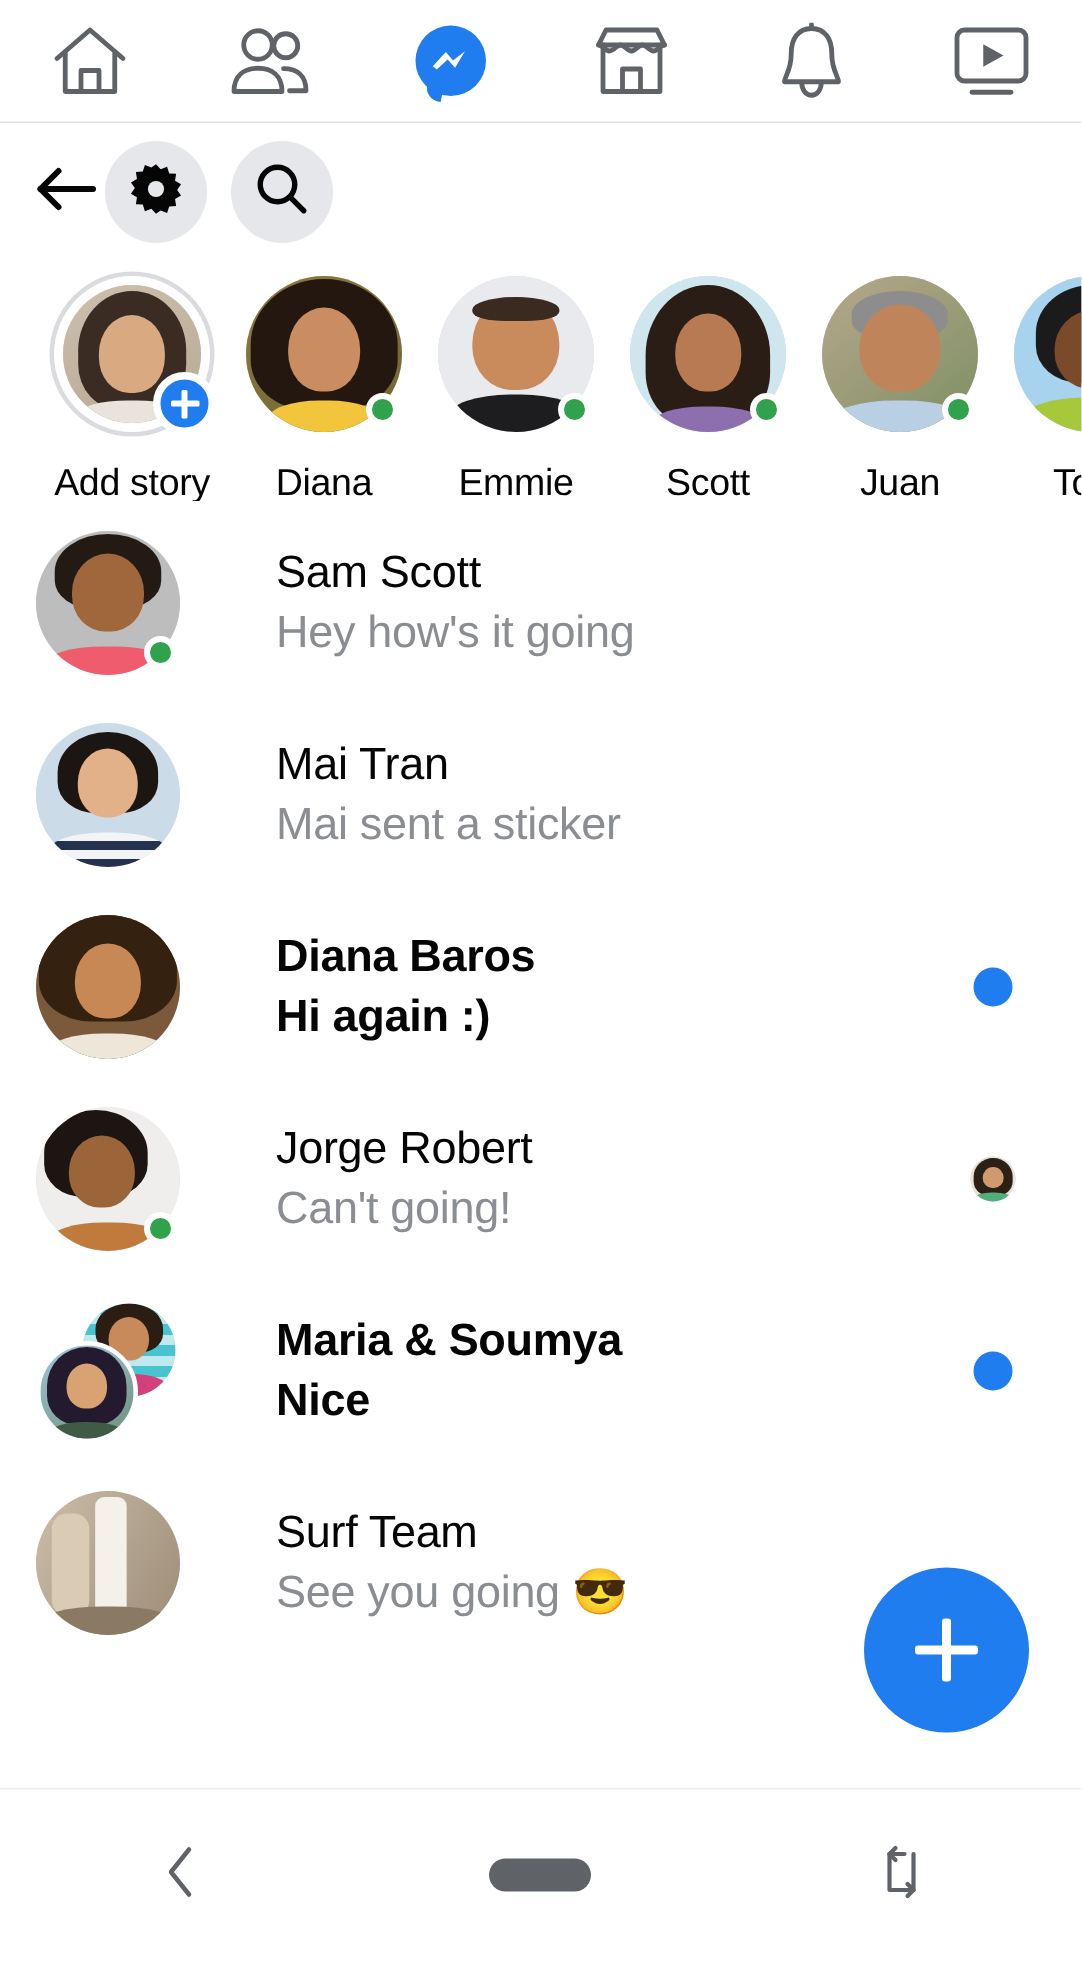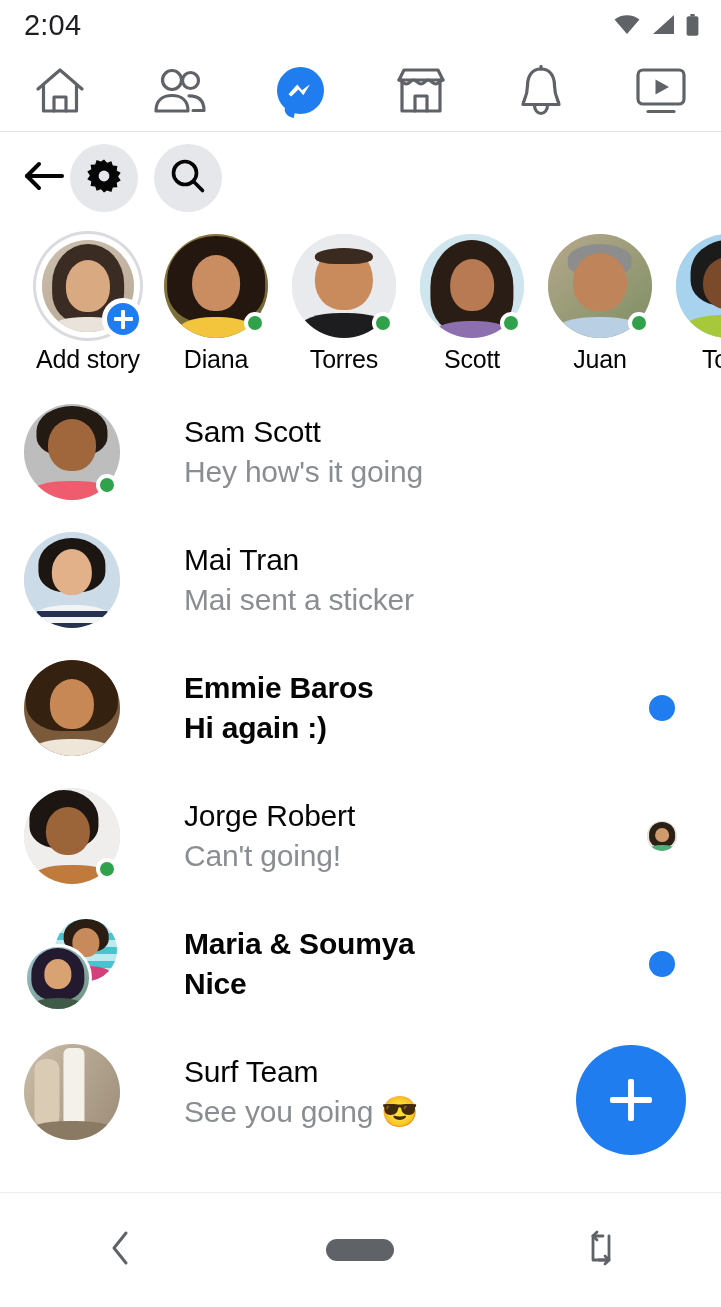--- a/index.html
+++ b/index.html
@@ -64,21 +64,21 @@
   .story-av-wrap { position: relative; width: 104px; height: 104px; }
   .story-av {
     width: 104px; height: 104px; border-radius: 50%;
     overflow: hidden; position: relative; background: #ddd;
   }
   .story.has-ring .story-av {
     width: 92px; height: 92px; margin: 6px;
     box-shadow: 0 0 0 6px #fff, 0 0 0 9px #d9dbdf;
   }
   .story-name {
-    margin-top: 7px; font-size: 25px; color: #050505;
+    margin-top: 20px; font-size: 25px; color: #050505;
     white-space: nowrap; letter-spacing: -.2px;
   }
   .online-dot {
     position: absolute; right: 2px; bottom: 4px;
     width: 22px; height: 22px; border-radius: 50%;
     background: #31a24c; border: 4px solid #fff;
   }
   .plus-badge {
     position: absolute; right: -4px; bottom: -2px;
     width: 42px; height: 42px; border-radius: 50%;
@@ -158,41 +158,20 @@
   .ph .body {
     position: absolute; left: 50%; bottom: -6%; transform: translateX(-50%);
     border-radius: 46% 46% 0 0;
   }
 </style>
 </head>
 <body>
 
 <div class="phone">
 
-  <div class="statusbar">
-    <div class="clock">2:04</div>
-    <div class="status-icons">
-      <span class="ic-wifi">
-        <svg width="26" height="20" viewBox="0 0 26 20">
-            <path d="M13 19 L0.5 4.5 C4 1.6 8.4 0.2 13 0.2 C17.6 0.2 22 1.6 25.5 4.5 Z" fill="#5f6368"></path>
-          </svg>
-      </span>
-      <span class="ic-sig">
-        <svg width="24" height="20" viewBox="0 0 24 20">
-            <path d="M23 0 L23 19 L2 19 Z" fill="#5f6368"></path>
-          </svg>
-      </span>
-      <span class="ic-bat">
-        <svg width="13" height="22" viewBox="0 0 13 22">
-          <rect x="4.2" y="0" width="4.6" height="2.6" rx="1" fill="#5f6368"></rect>
-          <rect x="0.6" y="2.2" width="11.8" height="19.5" rx="2" fill="#5f6368"></rect>
-        </svg>
-      </span>
-    </div>
-  </div>
 
   <div class="tabbar">
 
     <div class="tab">
       <span>
         <svg width="52" height="50" viewBox="0 0 52 50" fill="none" stroke="#5f6368" stroke-width="3.2" stroke-linejoin="round" stroke-linecap="round">
           <path d="M4 23 L26 4 L48 23"></path>
           <path d="M9.5 19.5 V45 H42.5 V19.5"></path>
           <path d="M20 45 V31 H32 V45"></path>
         </svg>
@@ -316,21 +295,21 @@
         <div class="story-av">
           <div class="ph">
             <div class="bg" style="background:#e9eaee;"></div>
             <div class="head" style="width:56%;height:60%;top:13%;background:#c98a5c;"></div>
             <div class="hair" style="width:56%;height:16%;top:13%;background:#3a2a20;"></div>
             <div class="body" style="width:86%;height:30%;background:#1d1d1f;"></div>
           </div>
         </div>
         <div class="online-dot"></div>
       </div>
-      <div class="story-name">Torres</div>
+      <div class="story-name">Emmie</div>
     </div>
 
     <div class="story">
       <div class="story-av-wrap">
         <div class="story-av">
           <div class="ph">
             <div class="bg" style="background:#cfe6ef;"></div>
             <div class="hair" style="width:80%;height:90%;top:6%;background:#2a1d16;"></div>
             <div class="head" style="width:42%;height:50%;top:24%;background:#b87a52;"></div>
             <div class="body" style="width:70%;height:22%;background:#8d6fb0;"></div>
@@ -415,21 +394,21 @@
         <div class="c-av">
           <div class="ph">
             <div class="bg" style="background:#7a5a3b;"></div>
             <div class="hair" style="width:96%;height:74%;top:0%;background:#34210f;"></div>
             <div class="head" style="width:46%;height:52%;top:20%;background:#c78855;"></div>
             <div class="body" style="width:80%;height:24%;background:#efe6da;"></div>
           </div>
         </div>
       </div>
       <div class="c-text">
-        <div class="c-name">Emmie Baros</div>
+        <div class="c-name">Diana Baros</div>
         <div class="c-snippet">Hi again :)</div>
       </div>
       <div class="c-right">
         <div class="unread-dot"></div>
       </div>
     </div>
 
     <div class="convo">
       <div class="c-av-wrap">
         <div class="c-av">

